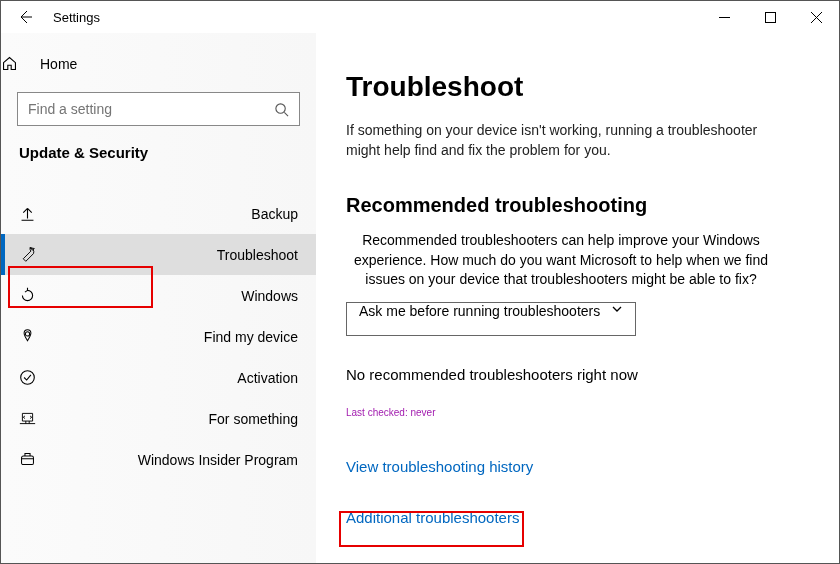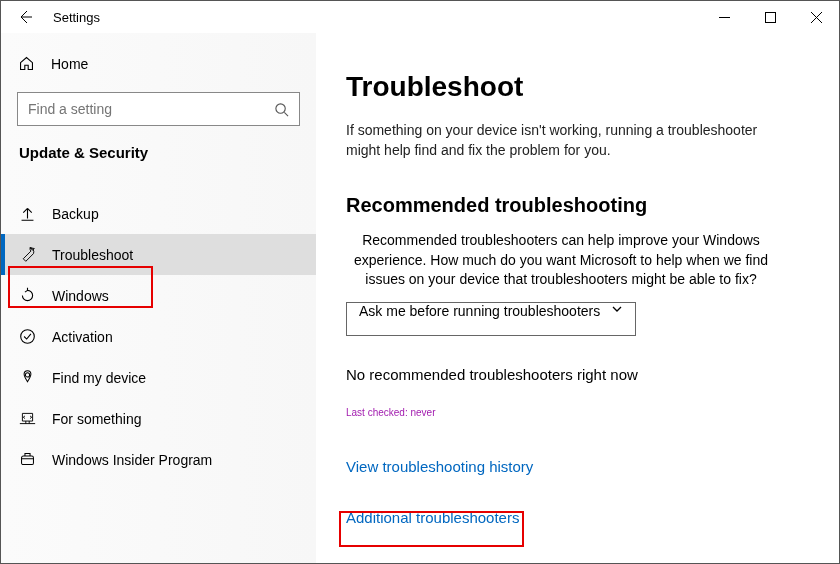--- a/index.html
+++ b/index.html
@@ -40,22 +40,22 @@
     display: flex;
     height: calc(100% - 32px);
   }
   .sidebar {
     width: 315px;
     padding: 12px 0 0 0;
     background: linear-gradient(to right, #fbfbfb, #f7f7f7);
   }
   .home {
     display:flex;align-items:center;
-    padding: 10px 17px;
-    gap: 16px;
+    padding: 10px 0;
+    gap: 22px;
     font-size: 14px;
   }
   .search-wrap {
     margin: 10px 16px 18px 16px;
     border: 1px solid #888;
     height: 34px;
     display:flex;align-items:center;
     padding: 0 10px;
     background: #fff;
   }
@@ -67,20 +67,21 @@
     font-weight: 600;
     font-size: 15px;
     padding: 0 18px 14px 18px;
   }
   .nav-item {
     display:flex;align-items:center;
     padding: 12px 18px;
     gap: 16px;
     font-size: 14px;
     position: relative;
+    justify-content: space-between;
   }
   .nav-item.active {
     background: #dedede;
   }
   .nav-item.active::before {
     content:"";
     position:absolute; left:0; top:0; bottom:0; width:4px;
     background:#0067c0;
   }
   .red-outline {
@@ -219,35 +220,35 @@
         <svg width="17" height="17" viewBox="0 0 20 20">
             <path d="M10 4 a6 6 0 1 1 -6 6 M10 4 V1 M10 4 L7 6" stroke="#000" fill="none" stroke-width="1.3"></path>
           </svg>
       </span>
       <span>Windows</span>
     </div>
 
     <div class="nav-item">
       <span class="icon">
         <svg width="17" height="17" viewBox="0 0 20 20">
+            <circle cx="10" cy="7" r="2.5" stroke="#000" fill="none" stroke-width="1.2"></circle>
+            <path d="M6 6 a4 4 0 0 1 8 0 c0 3 -4 9 -4 9 s-4 -6 -4 -9" stroke="#000" fill="none" stroke-width="1.2"></path>
+          </svg>
+      </span>
+      <span>Find my device</span>
+    </div>
+
+    <div class="nav-item">
+      <span class="icon">
+        <svg width="17" height="17" viewBox="0 0 20 20">
             <circle cx="10" cy="10" r="8" stroke="#000" fill="none" stroke-width="1.3"></circle>
             <path d="M6 10 L9 13 L14 7" stroke="#000" fill="none" stroke-width="1.3"></path>
           </svg>
       </span>
       <span>Activation</span>
-    </div>
-
-    <div class="nav-item">
-      <span class="icon">
-        <svg width="17" height="17" viewBox="0 0 20 20">
-            <circle cx="10" cy="7" r="2.5" stroke="#000" fill="none" stroke-width="1.2"></circle>
-            <path d="M6 6 a4 4 0 0 1 8 0 c0 3 -4 9 -4 9 s-4 -6 -4 -9" stroke="#000" fill="none" stroke-width="1.2"></path>
-          </svg>
-      </span>
-      <span>Find my device</span>
     </div>
 
     <div class="nav-item">
       <span class="icon">
         <svg width="17" height="17" viewBox="0 0 20 20">
             <path d="M4 4 H16 V13 H4 Z M1 16 H19 M8 13 V16 M12 13 V16 M7 7 L5 8.5 L7 10 M13 7 L15 8.5 L13 10" stroke="#000" fill="none" stroke-width="1.1"></path>
           </svg>
       </span>
       <span>For something</span>
     </div>

